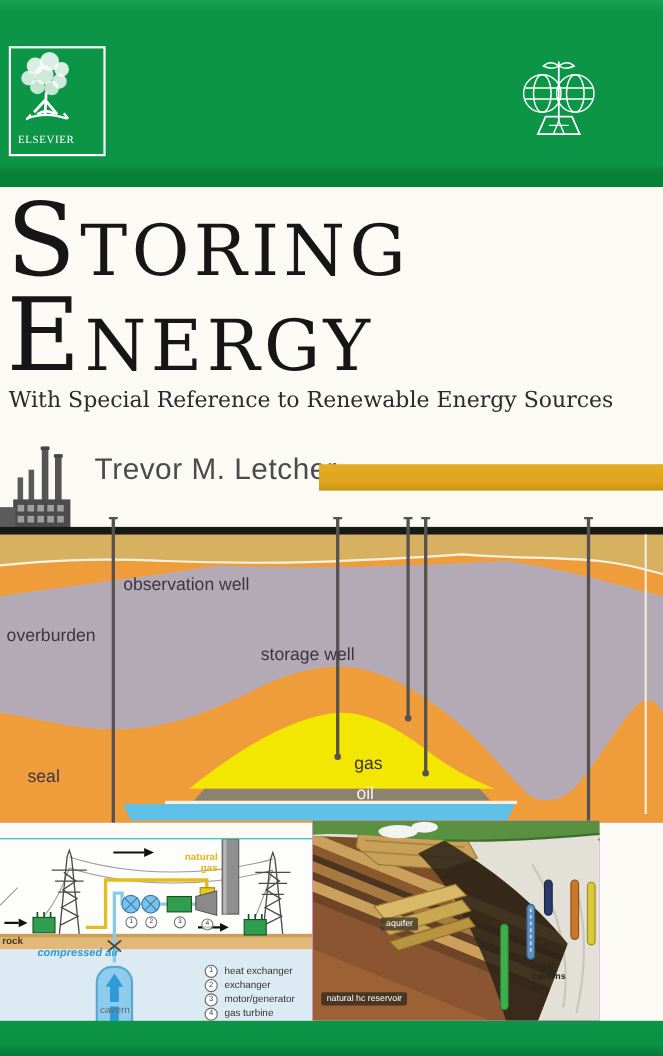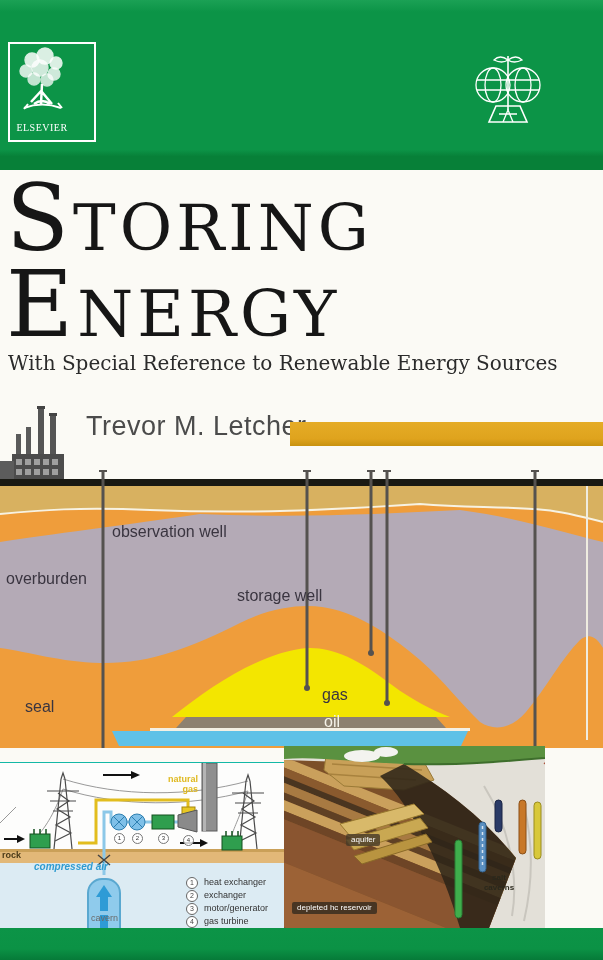--- a/index.html
+++ b/index.html
@@ -331,18 +331,18 @@
         <rect x="195" y="76" width="7" height="50" rx="3.5" fill="#5a8fc0" stroke="#33608c"></rect>
         <path d="M198.5,80 v42" stroke="#d8e4f0" stroke-width="1.5" stroke-dasharray="3,3"></path>
         <rect x="211" y="54" width="7" height="32" rx="3.5" fill="#2a3a66" stroke="#1a2444"></rect>
         <rect x="235" y="54" width="7" height="54" rx="3.5" fill="#c87828" stroke="#8a4f16"></rect>
         <rect x="250" y="56" width="7" height="57" rx="3.5" fill="#d8c83a" stroke="#9a8c1e"></rect>
         <rect x="268" y="84" width="7" height="65" rx="3.5" fill="#cfc23e" stroke="#9a8c1e"></rect>
       </g>
     </svg>
     <div class="glabel lbl-aquifer">aquifer</div>
     <div class="glabel lbl-salt">salt caverns</div>
-    <div class="glabel lbl-depleted">depleted hc reservoir</div>
+    <div class="glabel lbl-depleted">natural hc reservoir</div>
   </div>
 
   <div class="abs footer-band"></div>
 
 </div>
 
 </body></html>

